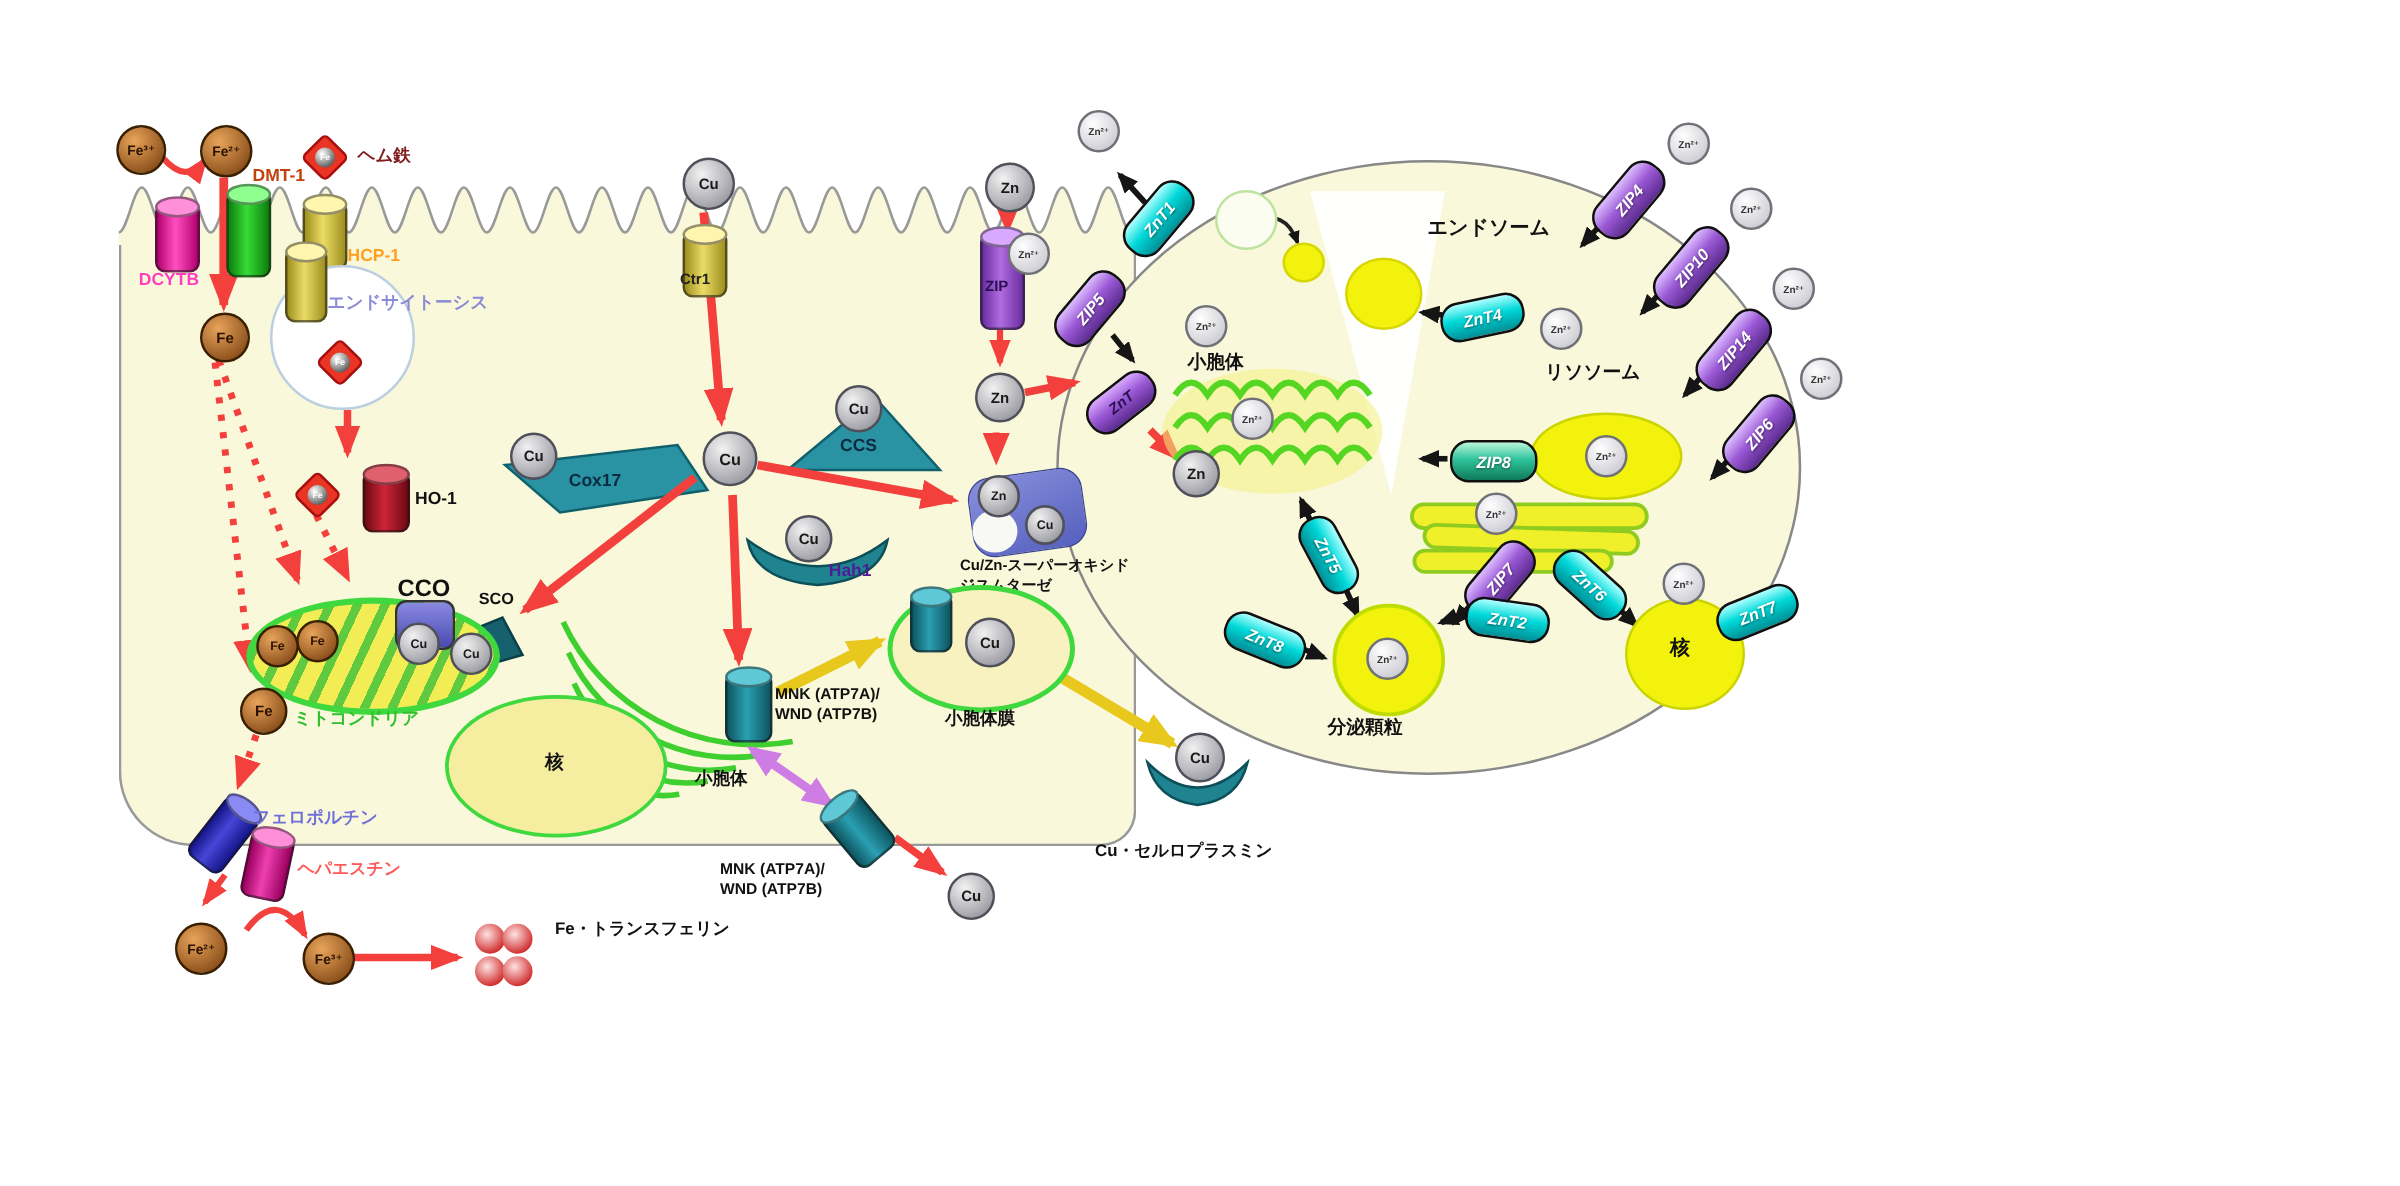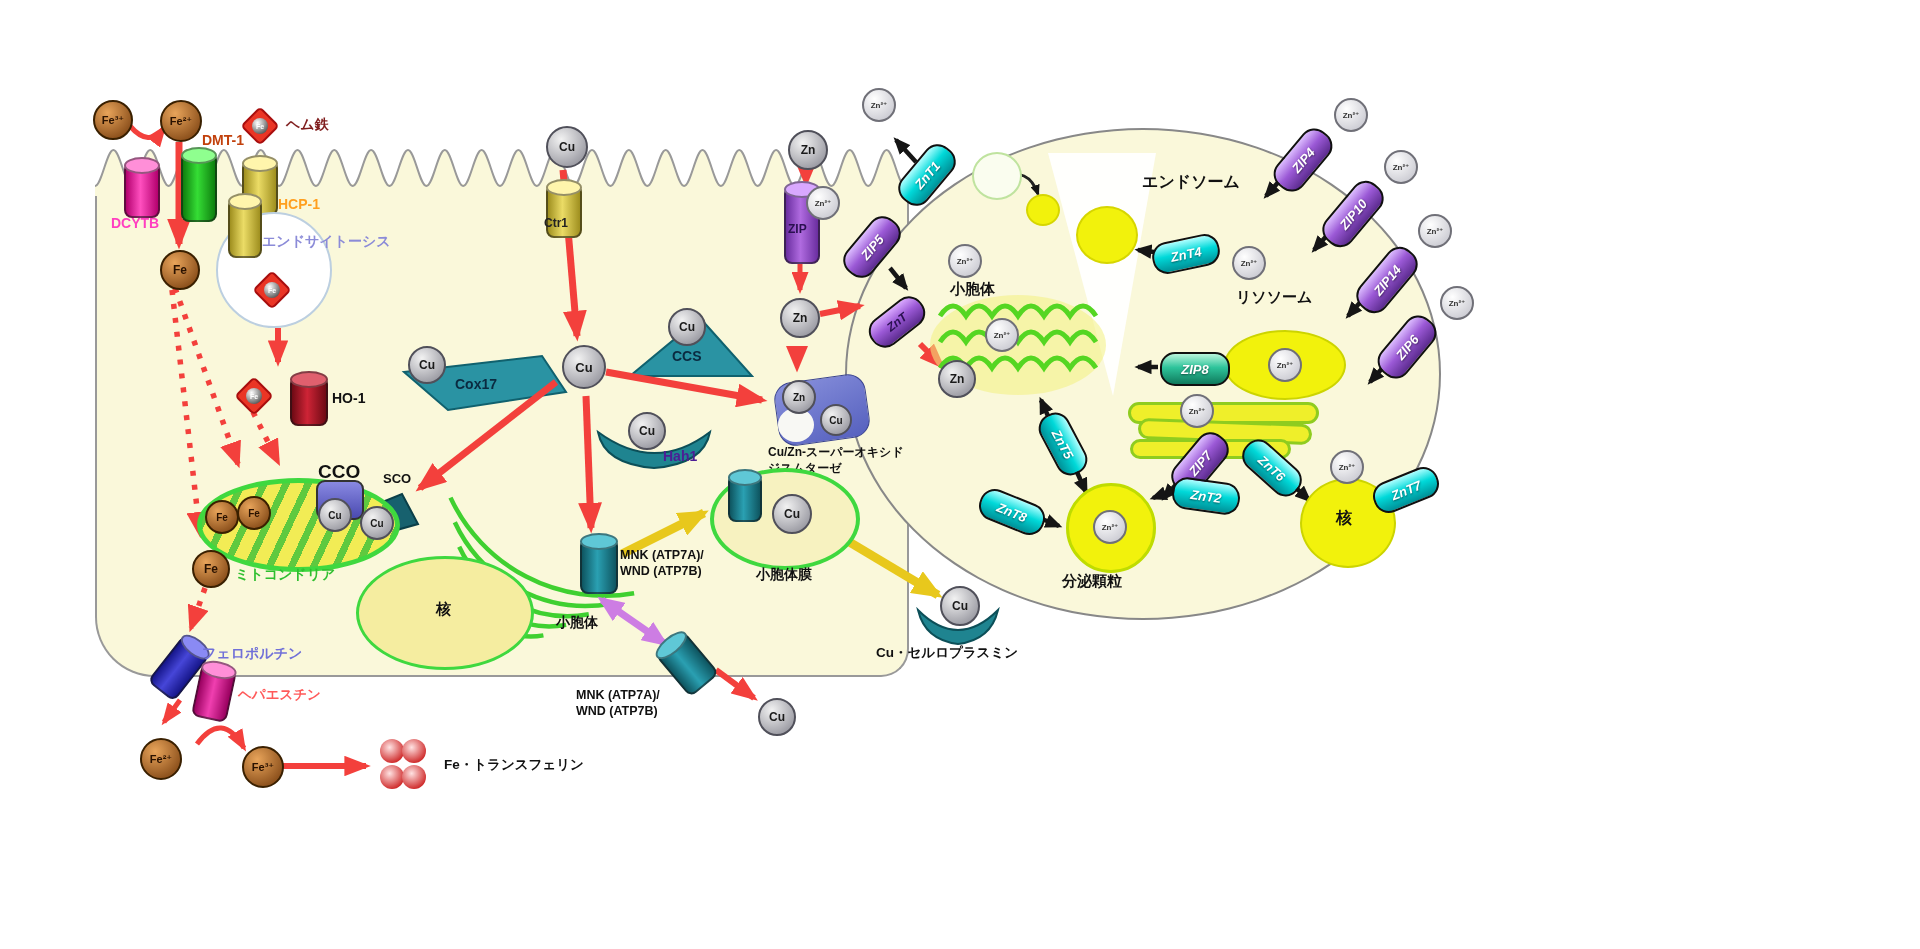--- a/index.html
+++ b/index.html
@@ -229,30 +229,30 @@
     <div class="lb" style="left:576px;top:688px;font-size:12.5px;">MNK (ATP7A)/</div>
     <div class="lb" style="left:576px;top:704px;font-size:12.5px;">WND (ATP7B)</div>
     <div class="ball met" style="left:758px;top:698px;width:34px;height:34px;">Cu</div>
 
     <div style="position:absolute;left:710px;top:468px;width:142px;height:94px;border-radius:50%;background:#F7F2C0;border:4px solid #3FD83F;"></div>
     <div class="cyl" style="left:728px;top:474px;width:30px;height:44px;--d:#0E5560;--l:#2AA0B2;--c:#5FC8D6;"></div>
     <div class="ball met" style="left:772px;top:494px;width:36px;height:36px;">Cu</div>
     <div class="lb" style="left:756px;top:566px;font-size:14px;">小胞体膜</div>
 
     <div class="ball met" style="left:940px;top:586px;width:36px;height:36px;">Cu</div>
-    <div class="lb" style="left:876px;top:644px;font-size:13.5px;">Cu・セルロプラスミン</div>
+    <div class="lb" style="left:876px;top:672px;font-size:13.5px;">Cu・セルロプラスミン</div>
 
     <div class="cyl" style="left:162px;top:638px;width:30px;height:56px;transform:rotate(38deg);--d:#16168A;--l:#4646D8;--c:#8A8AF4;"></div>
     <div class="lb" style="left:202px;top:645px;font-size:14px;color:#7070D8;">フェロポルチン</div>
     <div class="cyl" style="left:196px;top:666px;width:32px;height:50px;transform:rotate(12deg);--d:#99005F;--l:#F03FB0;--c:#FF8FD8;"></div>
     <div class="lb" style="left:238px;top:686px;font-size:13.5px;color:#FF5A5A;">ヘパエスチン</div>
     <div class="ball fe" style="left:192px;top:550px;width:34px;height:34px;">Fe</div>
     <div class="ball fe" style="left:140px;top:738px;width:38px;height:38px;font-size:11px;">Fe²⁺</div>
     <div class="ball fe" style="left:242px;top:746px;width:38px;height:38px;font-size:11px;">Fe³⁺</div>
-    <div class="lb" style="left:432px;top:756px;font-size:13.5px;padding-left:12px;">Fe・トランスフェリン</div>
+    <div class="lb" style="left:432px;top:734px;font-size:13.5px;padding-left:12px;">Fe・トランスフェリン</div>
 
     <div class="ball zn2" style="left:862px;top:88px;">Zn²⁺</div>
     <div class="cap znt" style="left:893px;top:158px;width:64px;transform:rotate(-50deg);">ZnT1</div>
     <div class="ball zn2" style="left:806px;top:186px;">Zn²⁺</div>
     <div class="cap zip" style="left:838px;top:230px;width:64px;transform:rotate(-50deg);">ZIP5</div>
 
     <div class="orga" style="left:972px;top:152px;width:46px;height:44px;background:#FAFDEF;border:2px solid #BFE39F;"></div>
     <div class="orga" style="left:1026px;top:194px;width:30px;height:28px;background:#F2F20C;border:2px solid #D6D600;"></div>
     <div class="orga" style="left:1076px;top:206px;width:58px;height:54px;background:#F2F20C;border:2px solid #D6D600;"></div>
     <div class="lb" style="left:1142px;top:172px;font-size:16px;">エンドソーム</div>

